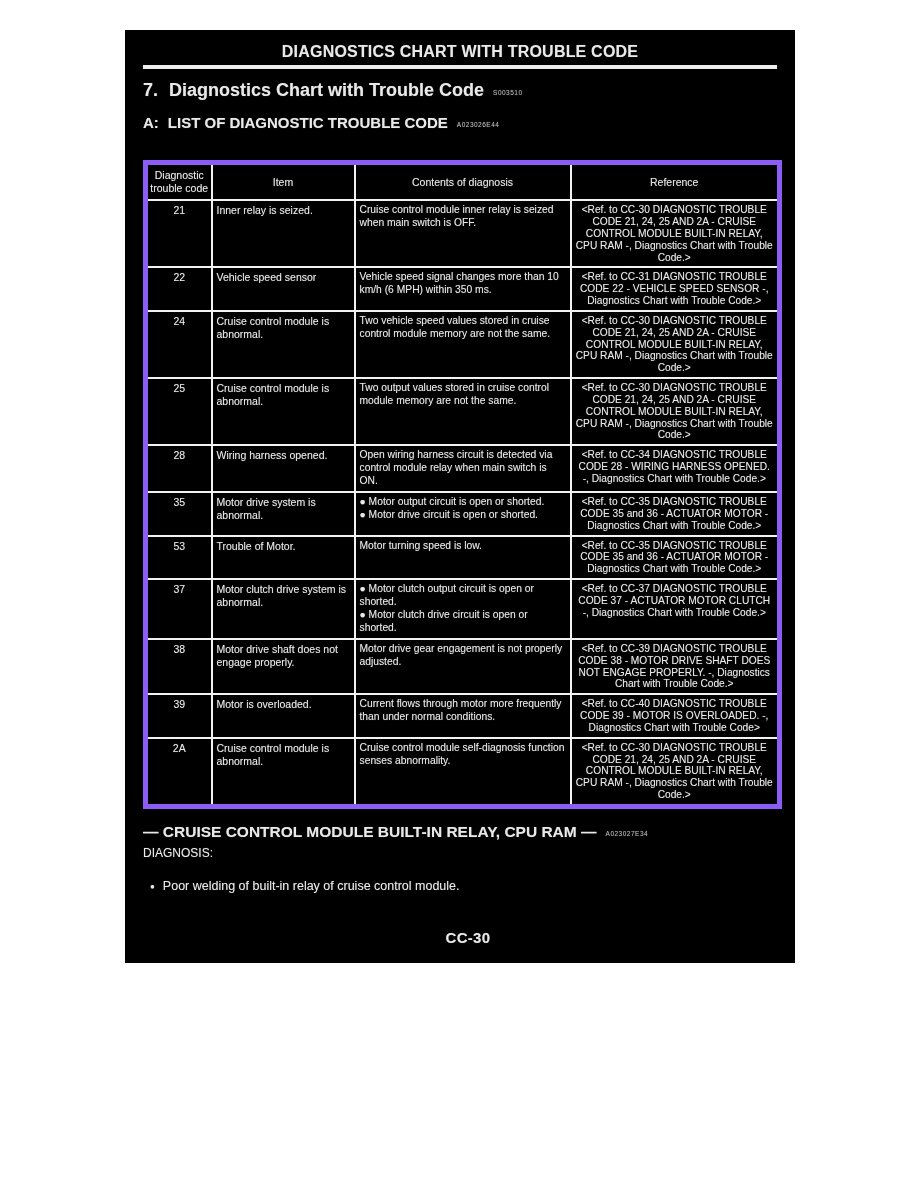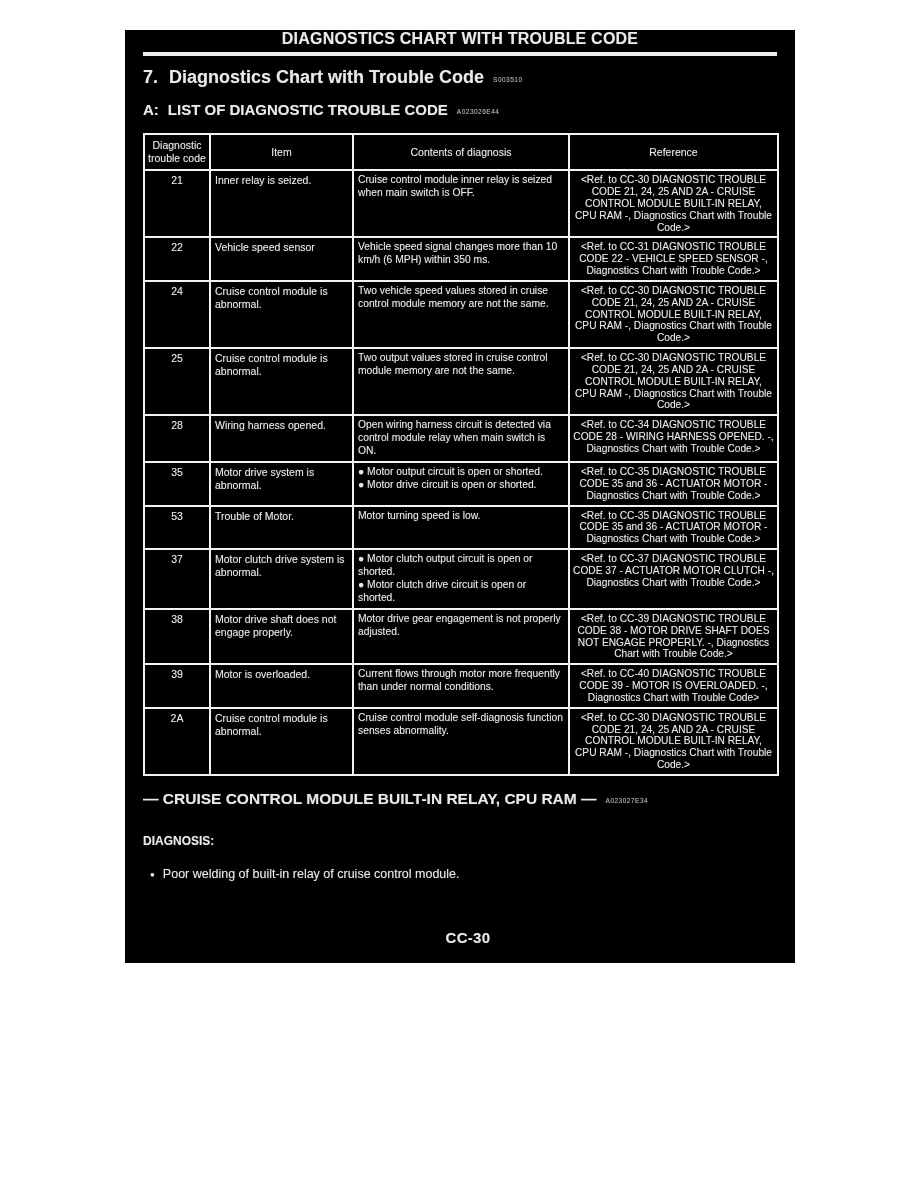--- a/index.html
+++ b/index.html
@@ -5,50 +5,50 @@
   html,body{margin:0;padding:0;}
   body{
     width:918px;height:1188px;background:#ffffff;position:relative;
     font-family:"Liberation Sans",sans-serif;
   }
   .scan{
     position:absolute;left:125px;top:30px;width:670px;height:933px;
     background:#000;color:#e9e9e9;
     text-shadow:0 0 1px rgba(255,255,255,.35);
   }
-  .inner{padding:0 18px 0 18px;}
+  .inner{padding:13px 18px 0 18px;}
   .hdr-title{text-align:center;font-weight:bold;font-size:16px;letter-spacing:.2px;}
   .hdr-sub{font-size:11.5px;margin-top:3px;}
   .rule{height:4px;background:#ededed;margin-top:4px;}
   .sec7{font-size:18px;font-weight:bold;margin-top:11px;}
   .sec7 .num{margin-right:11px;}
   .tiny{
     font-size:6.5px;color:#b3b3b3;margin-left:9px;font-weight:normal;
     filter:blur(.4px);letter-spacing:.5px;vertical-align:1px;
   }
   .secA{font-size:15px;font-weight:bold;margin-top:13px;}
   .secA .num{margin-right:9px;}
   table{
-    border-collapse:collapse;width:634px;margin-top:15px;
-    border:1px solid #8b5cf6;table-layout:fixed;
+    border-collapse:collapse;width:634px;margin-top:29px;
+    border:5px solid #8b5cf6;table-layout:fixed;
   }
   th,td{border:2px solid #f2f2f2;vertical-align:top;}
   th{
     font-size:10.5px;font-weight:normal;text-align:center;vertical-align:middle;
     padding:4px 2px;line-height:1.25;
   }
   .c-code{text-align:center;font-size:10.5px;padding:3px 2px;border-radius:22px;}
   .c-item{font-size:10.5px;line-height:1.22;padding:3px 4px;}
   .c-contents{font-size:10.3px;line-height:1.26;padding:3px 4px;}
   .c-ref{font-size:10.2px;line-height:1.16;text-align:center;padding:3px 3px;}
   col.w-code{width:66px;} col.w-item{width:143px;}
   col.w-contents{width:216px;} col.w-ref{width:209px;}
   .secB{font-size:15.5px;font-weight:bold;line-height:1.3;margin-top:13px;}
   .secB .num{margin-right:9px;}
-  .diag-label{font-size:12px;font-weight:bold;margin-top:25px;}
+  .diag-label{font-size:12px;font-weight:normal;margin-top:4px;}
   ul.diag{margin:19px 0 0 0;padding-left:7px;list-style:none;font-size:12.5px;}
   ul.diag li{margin:3px 0;}
   ul.diag li::before{content:"\25CF";font-size:8px;margin-right:8px;position:relative;top:-1px;}
   .pageno{
     position:absolute;bottom:17px;left:8px;width:100%;text-align:center;
     font-weight:bold;font-size:15px;letter-spacing:.3px;
   }
 </style>
 </head>
 <body>

